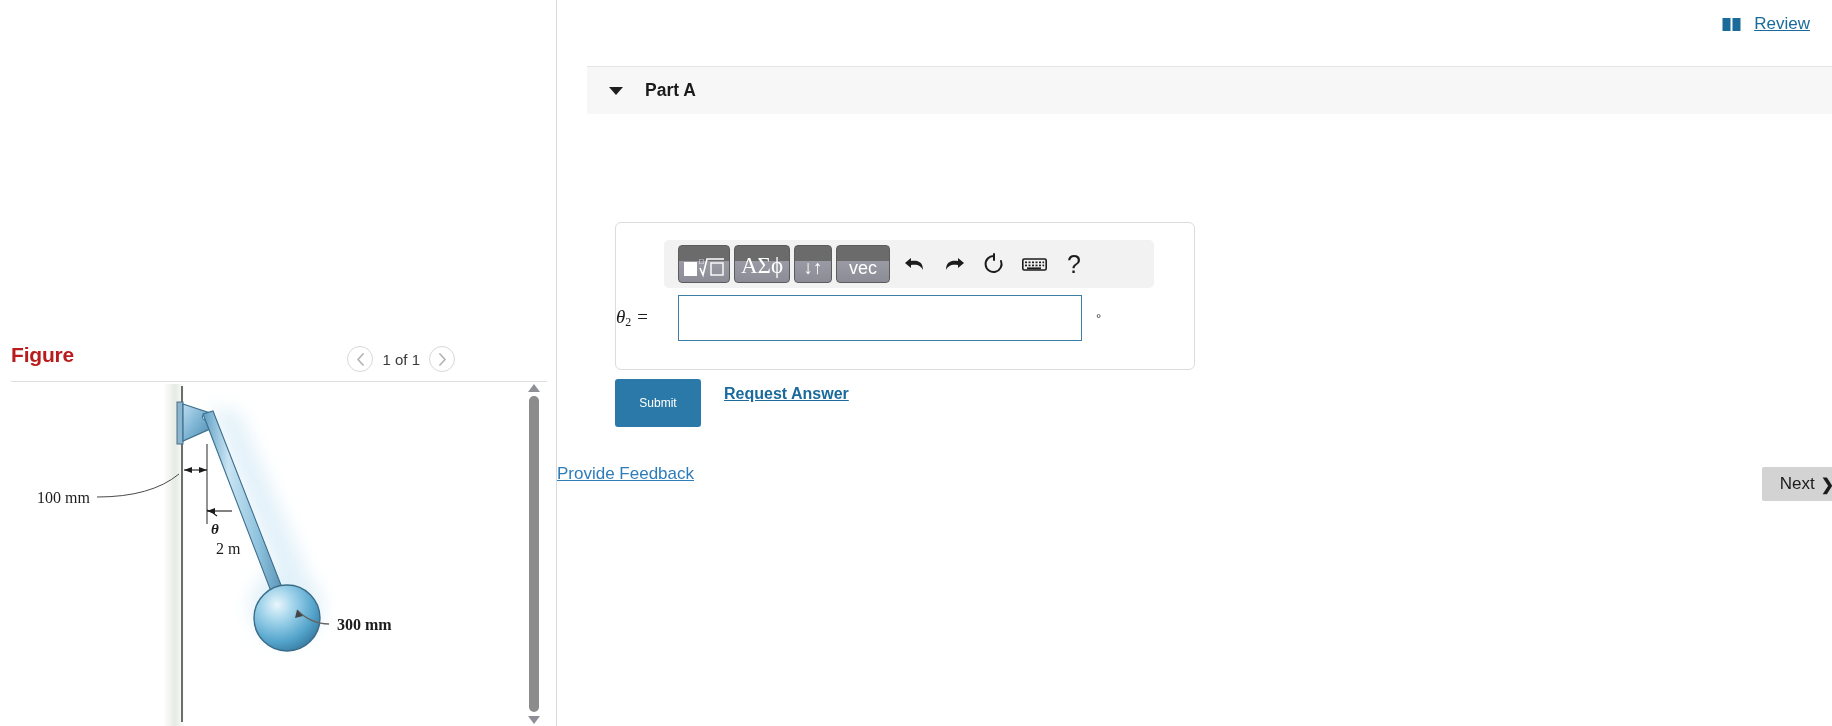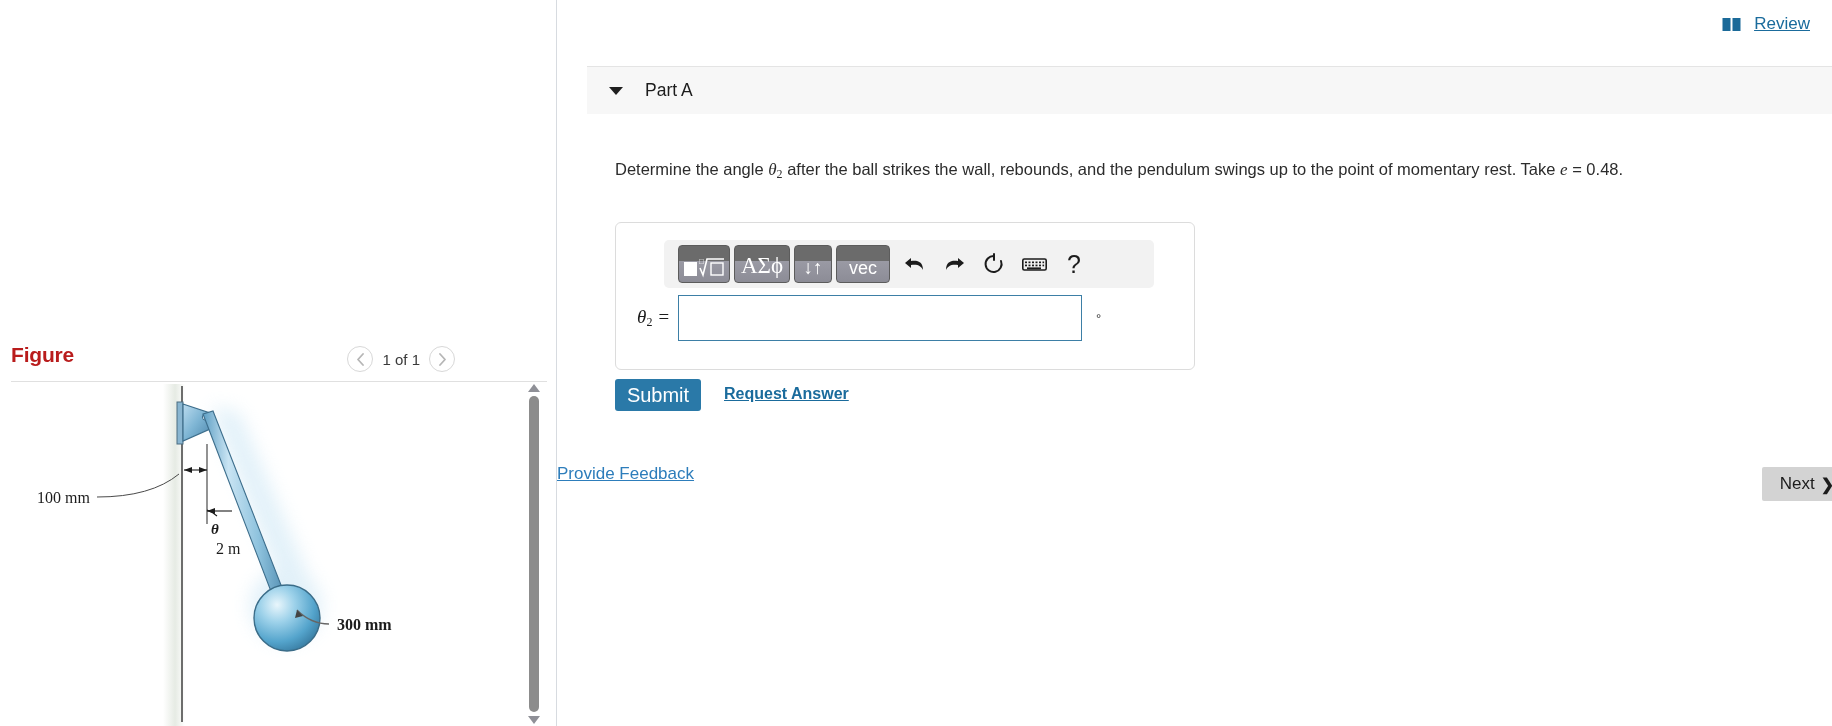--- a/index.html
+++ b/index.html
@@ -157,21 +157,21 @@
   #part-a-caret {
     width: 0; height: 0;
     margin-left: 22px;
     border-left: 7px solid transparent;
     border-right: 7px solid transparent;
     border-top: 8px solid #1f1f1f;
   }
   #part-a-title {
     margin-left: 22px;
     font-size: 17.5px;
-    font-weight: normal;
+    font-weight: bold;
     color: #1c1c1c;
   }
 
   #question-text {
     position: absolute;
     left: 58px; top: 160px;
     width: 1180px;
     font-size: 16.5px;
     color: #2c2c2c;
   }
@@ -235,21 +235,21 @@
 
   #answer-row {
     position: absolute;
     left: 0; top: 72px;
     width: 580px;
     display: flex;
     align-items: center;
   }
   #answer-label {
     width: 62px;
-    text-align: right;
+    text-align: left;
     padding-right: 8px;
     font-family: "Liberation Serif", serif;
     font-style: italic;
     font-size: 19px;
     color: #1c1c1c;
   }
   #answer-input {
     width: 404px;
     height: 46px;
     border: 1px solid #3d7fa6;
@@ -261,26 +261,26 @@
   }
   #answer-unit {
     margin-left: 14px;
     font-size: 13px;
     color: #333;
   }
 
   #submit-button {
     position: absolute;
     left: 58px; top: 379px;
-    width: 86px; height: 32px;
+    width: 86px; height: 48px;
     background: #2a79a8;
     border: none;
     border-radius: 3px;
     color: #fff;
-    font-size: 20px;
+    font-size: 12px;
     font-family: "Liberation Sans", sans-serif;
     cursor: pointer;
   }
   #request-answer {
     position: absolute;
     left: 167px; top: 385px;
     font-size: 16px;
     font-weight: bold;
     color: #1a6b9c;
     text-decoration: underline;
@@ -424,23 +424,20 @@
         <rect x="10.5" y="1" width="8" height="13" fill="#1b6a99"></rect>
       </svg>
       <span class="label">Review</span>
     </a>
 
     <div id="part-a-header">
       <div id="part-a-caret"></div>
       <div id="part-a-title">Part A</div>
     </div>
 
-    <div id="question-text">
-      <span>Determine the angle </span><span class="mvar">θ</span><span class="msub">2</span><span> after the ball strikes the wall, rebounds, and the pendulum swings up to the point of momentary rest. Take </span><span class="mvar">e</span><span> = 0.48.</span>
-    </div>
 
 
     <div id="answer-box">
 
       <div id="math-toolbar">
         <div class="tb-key" id="key-template">
           <svg width="44" height="24" viewBox="0 0 44 24">
             <rect x="2" y="7" width="13" height="14" fill="#fff"></rect>
             <text x="17" y="9" font-family="Liberation Serif, serif" font-size="8" fill="#fff">□</text>
             <path d="M18,13 L21,20 L25,4 L42,4" fill="none" stroke="#fff" stroke-width="1.6"></path>

